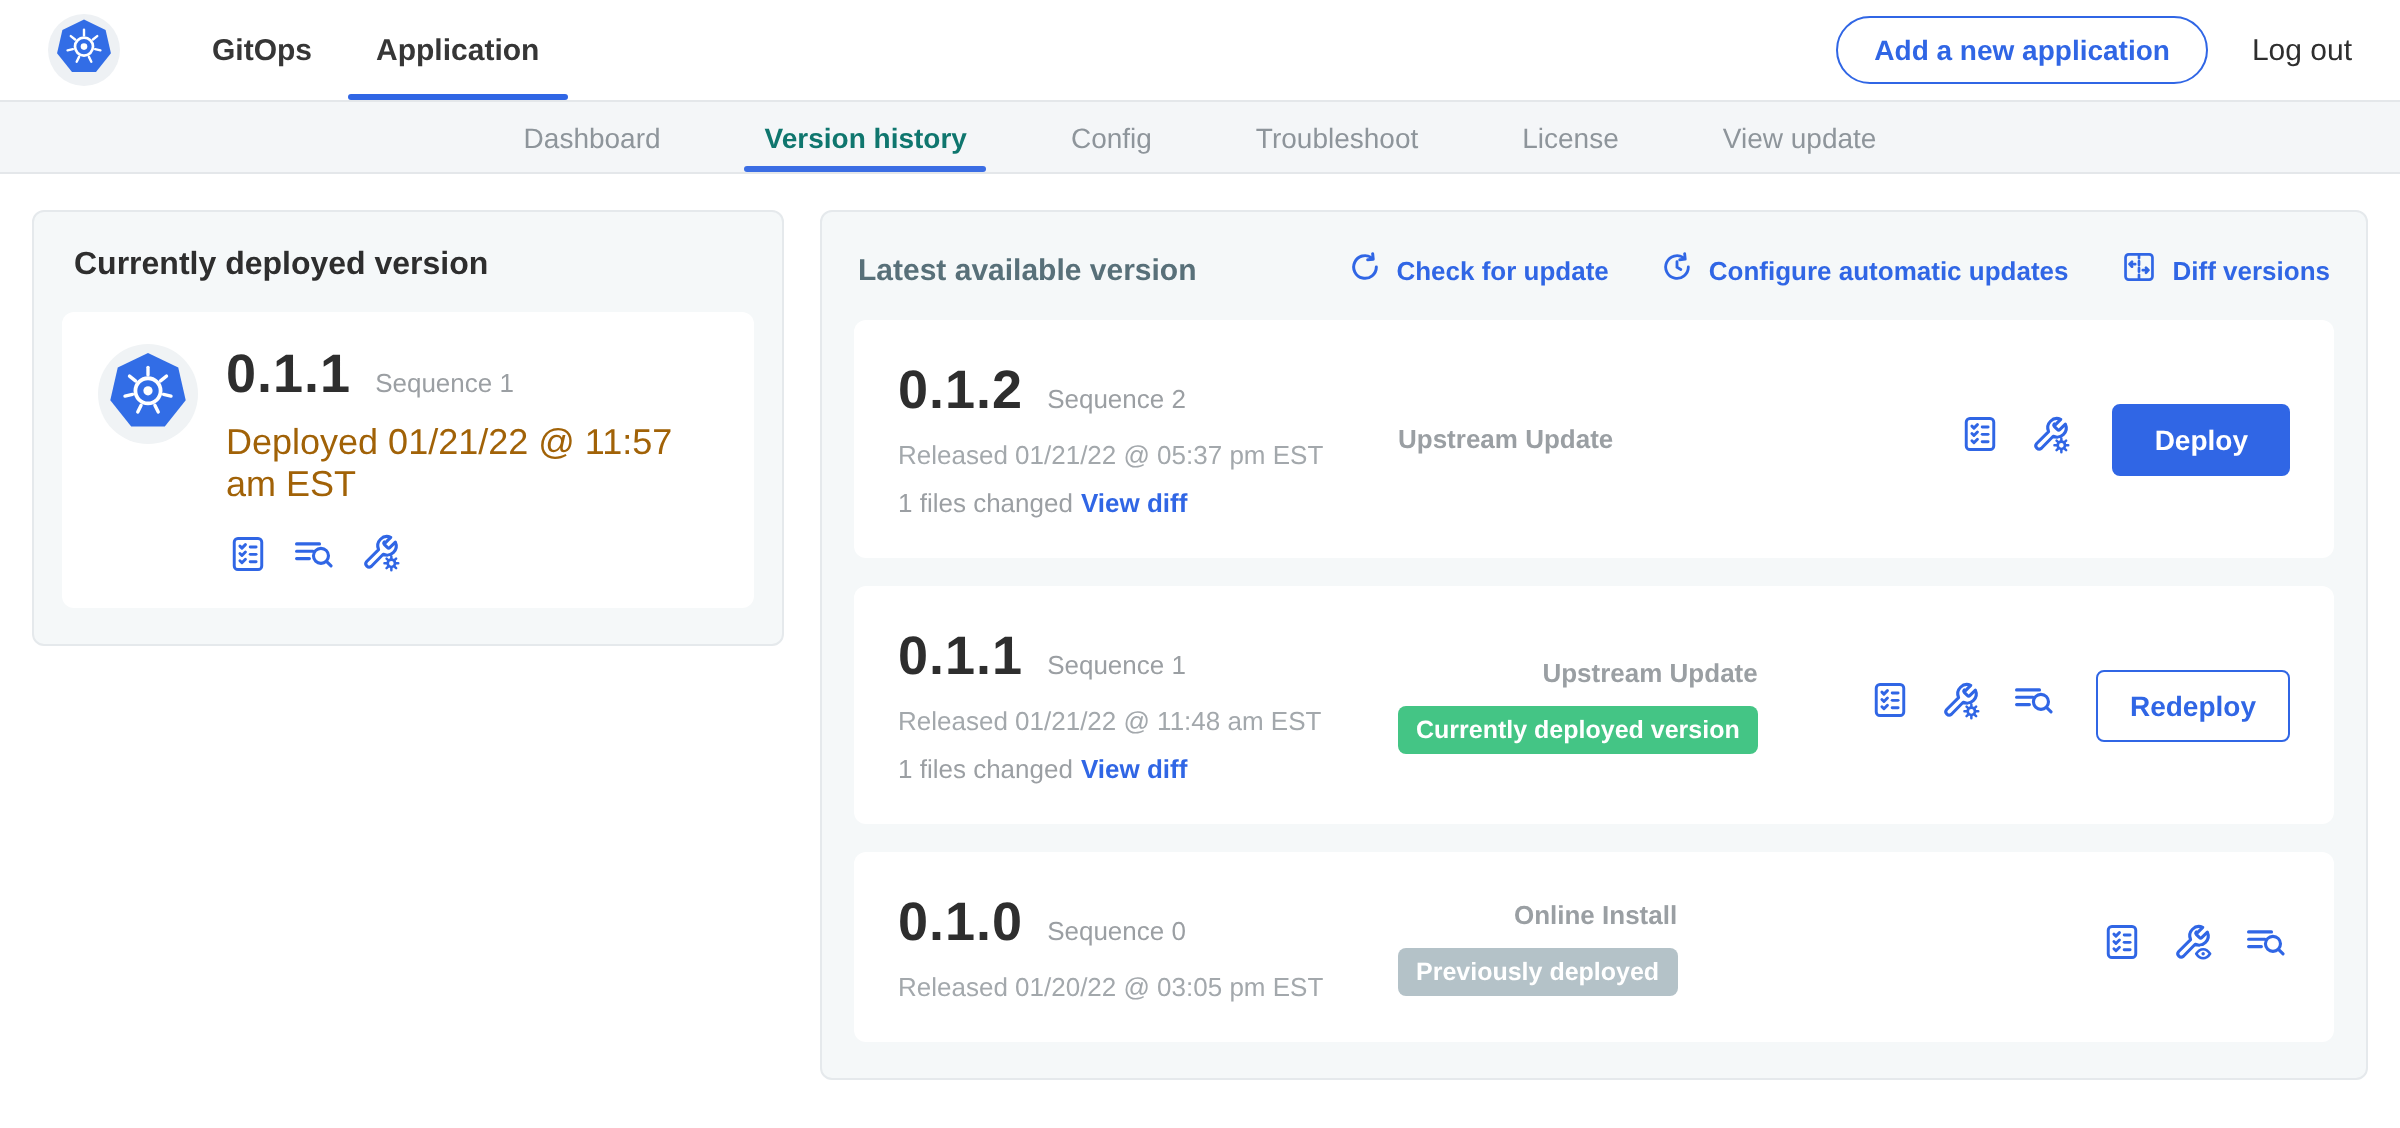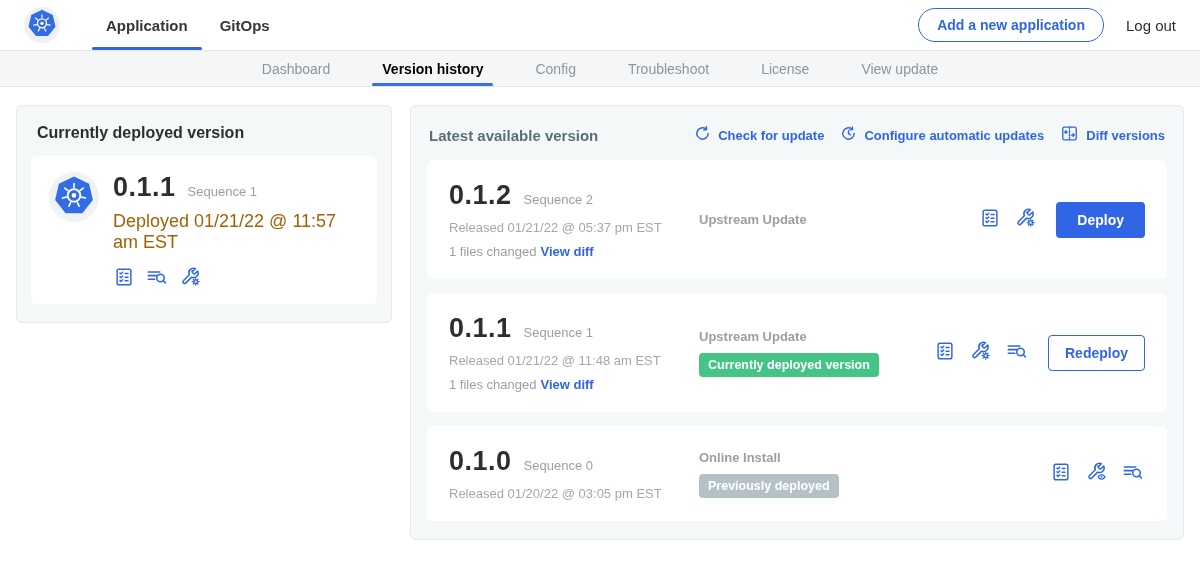--- a/index.html
+++ b/index.html
@@ -11,21 +11,21 @@
   .topnav-tabs { display:flex; height:50px; margin-left:30px; }
   .topnav-tab { position:relative; display:flex; align-items:center; padding:0 16px; font-size:15px; font-weight:600; color:#363636; cursor:pointer; }
   .topnav-tab.active::after { content:""; position:absolute; left:2px; right:2px; bottom:0; height:3px; background:#3066e5; border-radius:2px; }
   .topnav-right { margin-left:auto; display:flex; align-items:center; gap:22px; }
   .pill-btn { border:1px solid #3066e5; color:#3066e5; background:#fff; border-radius:17px; padding:8px 18px; font-size:14px; font-weight:700; cursor:pointer; font-family:inherit; }
   .logout { font-size:15px; color:#2e2e2e; cursor:pointer; }
 
   
   .subnav { height:37px; background:#f4f6f8; border-top:1px solid #e4e7ea; border-bottom:1px solid #e4e7ea; display:flex; justify-content:center; gap:44px; }
   .subnav-tab { position:relative; display:flex; align-items:center; font-size:14px; color:#8e959b; cursor:pointer; padding:0 4px; }
-  .subnav-tab.active { color:#000000; font-weight:600;text-align:right; }
+  .subnav-tab.active { color:#0f766e; font-weight:600;text-align:right; }
   .subnav-tab.active::after { content:""; position:absolute; left:-6px; right:-6px; bottom:0; height:3px; background:#3b6de4; border-radius:2px; }
 
   
   .main { display:flex; align-items:flex-start; gap:18px; padding:18px 16px; }
   .panel { background:#f5f8f9; border:1px solid #e5e9ec; border-radius:6px; }
 
   
   .deployed-panel { width:376px; padding:16px 14px 18px; }
   .deployed-title { font-size:16px; font-weight:700; color:#2e2e2e; padding:2px 6px 14px; }
   .deployed-card { background:#fff; border-radius:6px; padding:16px 18px; display:flex; gap:14px; }
@@ -34,31 +34,31 @@
   .ver-big { font-size:27px; font-weight:800; color:#2e2e2e; letter-spacing:.5px; }
   .seq { font-size:13px; color:#9b9fa3; }
   .meta { font-size:18px; color:#a16207; margin-top:8px; }
   .icon-row { display:flex; align-items:center; gap:10px; margin-top:12px; color:#3066e5; }
   .icon-row svg, .card-icons svg { display:block; cursor:pointer; }
 
   
   .available-panel { flex:1; padding:14px 16px 18px; }
   .avail-header { display:flex; align-items:center; margin:4px 2px 14px; }
   .avail-title { font-size:15px; font-weight:600; color:#587079; }
-  .avail-actions { margin-left:auto; display:flex; align-items:center; gap:16px;justify-content:center; }
+  .avail-actions { margin-left:auto; display:flex; align-items:center; gap:26px;justify-content:center; }
   .link-action { display:flex; align-items:center; gap:7px; color:#3066e5; font-size:13px; font-weight:700; cursor:pointer; }
   .other-title { font-size:15px; font-weight:600; color:#74858d; margin:26px 2px 14px; }
 
   .version-card { background:#fff; border-radius:6px; padding:20px 22px; display:flex; align-items:center; }
   .version-card + .version-card { margin-top:14px; }
   .vc-col1 { width:250px; flex:0 0 auto; }
   .vc-released { font-size:13px; color:#a3a8ac; margin-top:9px; }
   .vc-files { font-size:13px; color:#9b9fa3; margin-top:9px; }
   .view-diff { color:#3066e5; font-weight:700; cursor:pointer; margin-left:4px; }
-  .vc-col2 { display:flex; flex-direction:column; gap:9px; }
+  .vc-col2 { display:flex; flex-direction:column; gap:9px;text-align:right; }
   .vc-source { font-size:13px; font-weight:600; color:#9a9fa3; }
   .badge { display:inline-block; align-self:flex-start; font-size:12.5px; font-weight:700; color:#fff; padding:5px 9px; border-radius:4px; }
   .badge-green { background:#44c585; }
   .badge-gray { background:#b4c2c8; }
   .vc-col3 { margin-left:auto; display:flex; align-items:center; gap:13px; color:#3066e5; }
   .btn-solid { background:#3066e5; color:#fff; border:none; border-radius:4px; font-size:14px; font-weight:700; padding:10px 21px; margin-left:6px; cursor:pointer; font-family:inherit; }
   .btn-outline { background:#fff; color:#3066e5; border:1px solid #3066e5; border-radius:4px; font-size:14px; font-weight:700; padding:9px 16px; margin-left:6px; cursor:pointer; font-family:inherit; }
 </style>
 </head>
 <body>
@@ -74,25 +74,25 @@
             <line x1="68.5" y1="55.2" x2="77.4" y2="57.2"></line>
             <line x1="58.2" y1="68.1" x2="62.2" y2="76.3"></line>
             <line x1="41.8" y1="68.1" x2="37.8" y2="76.3"></line>
             <line x1="31.5" y1="55.2" x2="22.6" y2="57.2"></line>
             <line x1="35.1" y1="39.2" x2="28" y2="33.5"></line>
           </g>
           <circle cx="50" cy="51" r="5.5" fill="#ffffff"></circle>
         </svg></span>
     </div>
   <nav class="topnav-tabs">
+    <div class="topnav-tab">
+        <span>GitOps</span>
+      </div>
     <div class="topnav-tab active">
         <span>Application</span>
-      </div>
-    <div class="topnav-tab">
-        <span>GitOps</span>
       </div>
   </nav>
   <div class="topnav-right">
     <button class="pill-btn">Add a new application</button>
     <span class="logout">Log out</span>
   </div>
 </header>
 
 <nav class="subnav">
   <div class="subnav-tab">Dashboard</div>

